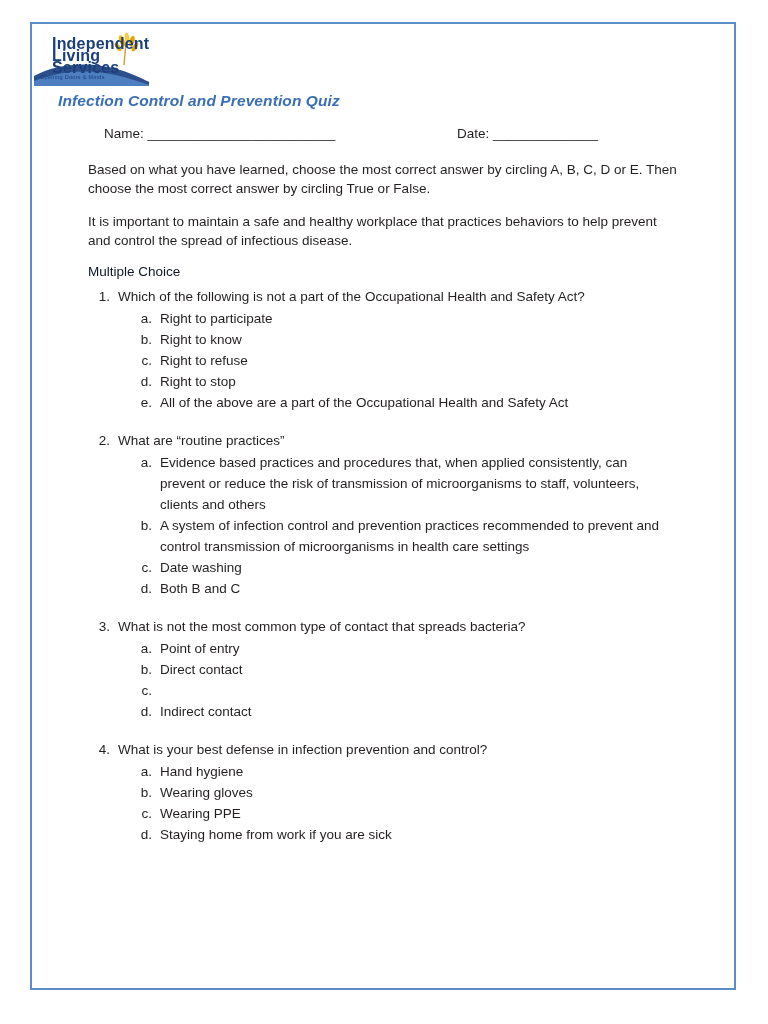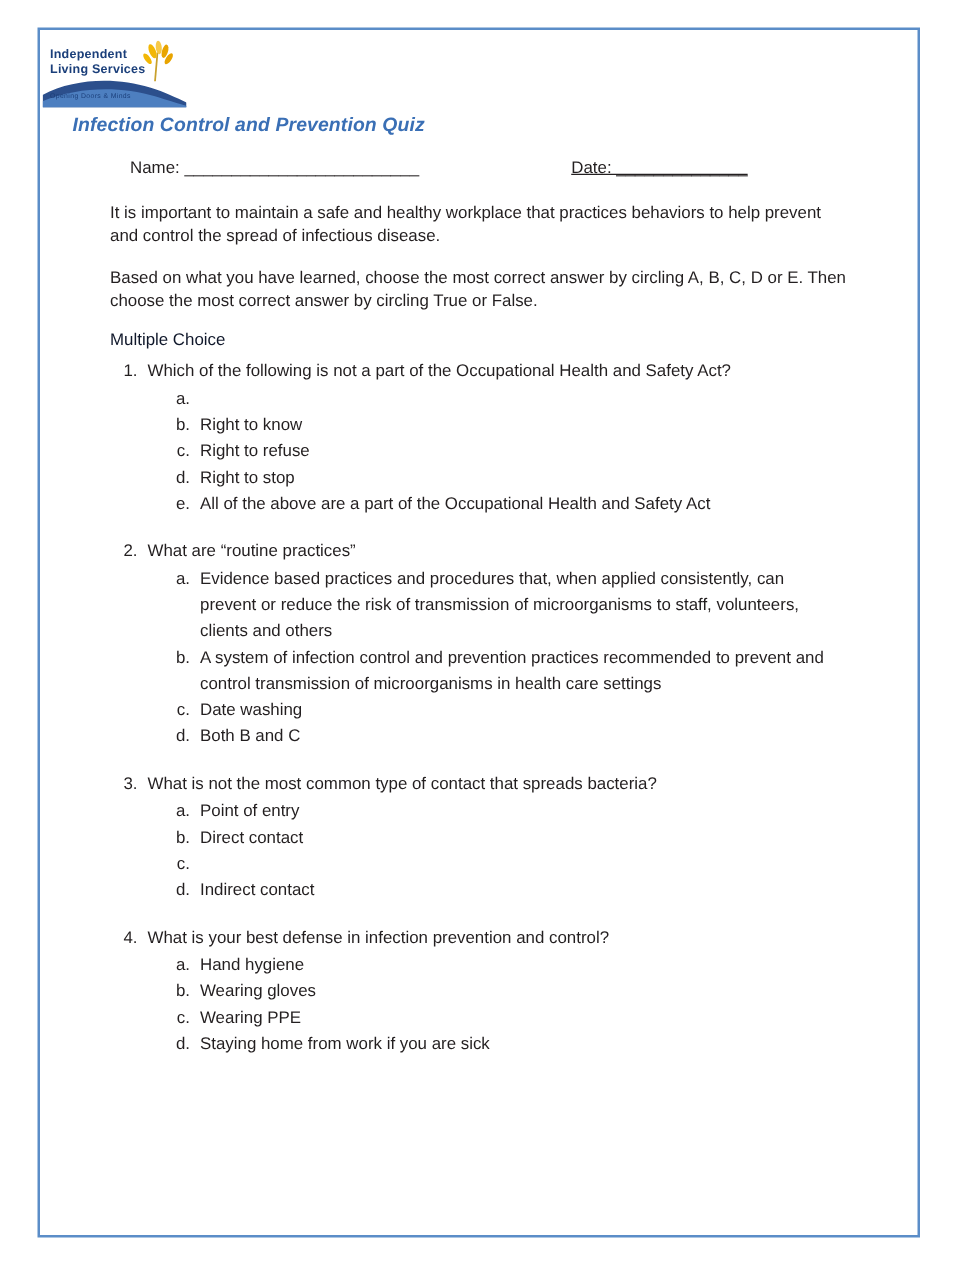--- a/index.html
+++ b/index.html
@@ -34,25 +34,25 @@
   .logo {
     position: absolute;
     left: 34px;
     top: 28px;
     width: 115px;
     height: 64px;
     overflow: hidden;
   }
   .logo-text {
     position: absolute;
-    left: 6px;
+    left: 18px;
     top: 10px;
     font-family: "Liberation Sans", sans-serif;
     font-weight: bold;
-    font-size: 10px;
+    font-size: 16px;
     line-height: 12px;
     color: #1b3f7a;
     letter-spacing: 0.2px;
   }
   .logo-sub {
     position: absolute;
     left: 6px;
     top: 46px;
     font-size: 5.5px;
     color: #1b3f7a;
@@ -98,21 +98,20 @@
     font-size: 13.5px;
     color: #231f20;
   }
   .namedate .name {
     display: inline-block;
     margin-left: 16px;
   }
   .namedate .date {
     display: inline-block;
     margin-left: 118px;
-    text-decoration: underline;
   }
 
   .body-block {
     position: absolute;
     left: 88px;
     top: 160px;
     width: 592px;
   }
   p.para {
     margin: 0 0 14px 0;
@@ -204,34 +203,35 @@
   <div class="title-wrap">
     <h1 class="title">Infection Control and Prevention Quiz</h1>
   </div>
 
   <div class="namedate">
     <span class="name">Name: _________________________</span>
     <span class="date">Date:  ______________</span>
   </div>
 
   <div class="body-block">
+    <p class="para">Based on what you have learned, choose the most correct answer by circling A, B, C, D or E. Then choose the most correct answer by circling True or False.</p>
     <p class="para">It is important to maintain a safe and healthy workplace that practices behaviors to help prevent and control the spread of infectious disease.</p>
-    <p class="para">Based on what you have learned, choose the most correct answer by circling A, B, C, D or E. Then choose the most correct answer by circling True or False.</p>
     <div class="section-head">Multiple Choice</div>
 
     <ol class="questions">
 
       <li>
         <div class="q-row">
           <span class="q-num">1.</span>
           <span class="q-text">Which of the following is not a part of the Occupational Health and Safety Act?</span>
         </div>
         <ul class="answers">
           <li>
             <span class="a-letter">a.</span>
+            <span class="a-text">Right to participate</span>
           </li>
           <li>
             <span class="a-letter">b.</span>
             <span class="a-text">Right to know</span>
           </li>
           <li>
             <span class="a-letter">c.</span>
             <span class="a-text">Right to refuse</span>
           </li>
           <li>

